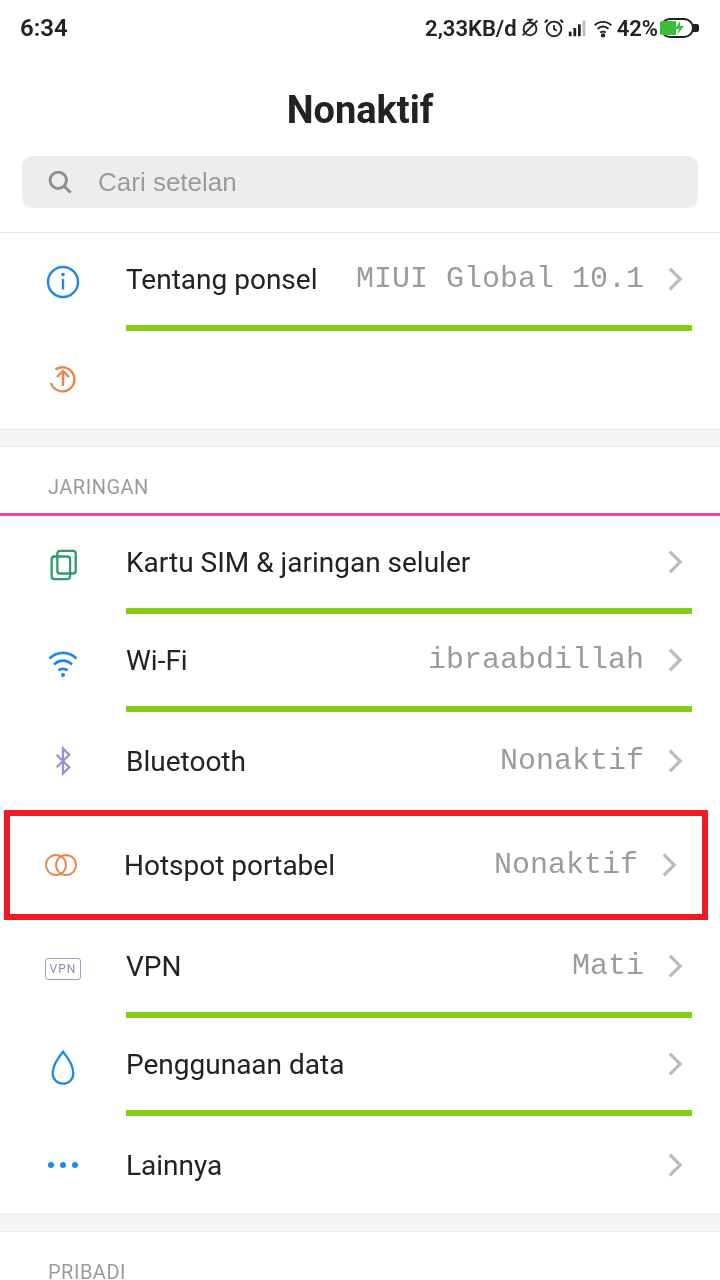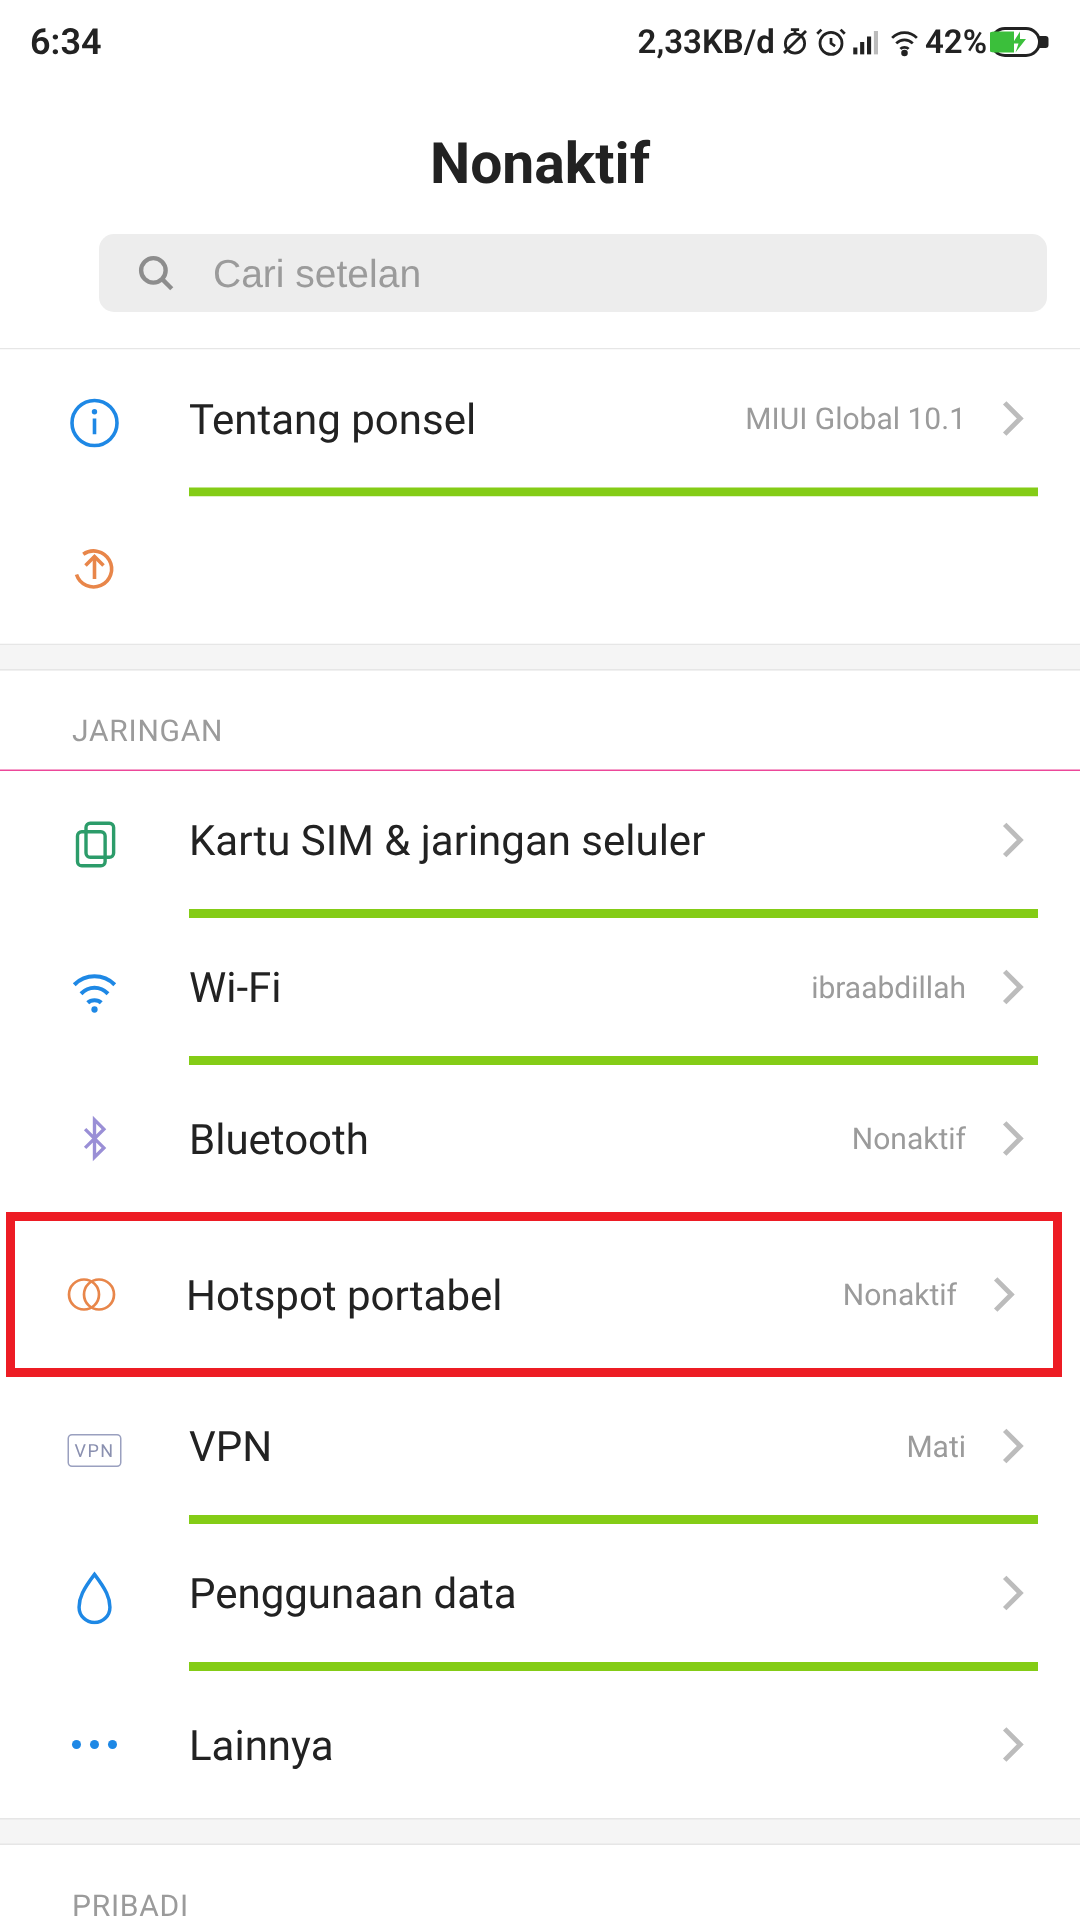--- a/index.html
+++ b/index.html
@@ -6,34 +6,34 @@
   html, body { width: 720px; height: 1280px; font-family: -apple-system, Roboto, "Helvetica Neue", Arial, sans-serif; background: #fff; color: #222; overflow: hidden; }
   .statusbar { display: flex; align-items: center; justify-content: space-between; padding: 8px 20px 0 20px; height: 48px; font-size: 24px; font-weight: 600; }
   .status-left { }
   .status-right { display: flex; align-items: center; gap: 2px; font-size: 22px; }
   .status-right .txt { font-size: 22px; }
 
   .header { text-align: center; padding: 40px 0 24px 0; }
   .header h1 { font-size: 38px; font-weight: 700; color: #222; }
 
   .searchwrap { padding: 0 22px 24px 22px; }
-  .searchbox { display: flex; align-items: center; background: #ededed; border-radius: 10px; height: 52px; padding: 0 24px; gap: 24px; margin-left: 44px; }
+  .searchbox { display: flex; align-items: center; background: #ededed; border-radius: 10px; height: 52px; padding: 0 24px; gap: 24px; }
   .searchbox input { border: none; background: transparent; font-size: 26px; color: #9b9b9b; outline: none; flex: 1; }
   .searchbox input::placeholder { color: #9b9b9b; }
   .section-gap { height: 18px; background: #f5f5f5; border-top: 1px solid #e6e6e6; border-bottom: 1px solid #e6e6e6; }
   .bottom-border-full { border-bottom: 1px solid #e6e6e6; }
 
-  .section-header { font-size: 20px; color: #9b9b9b; padding: 28px 48px 14px 48px; border-bottom: 1px solid #ec4899; letter-spacing: 0.5px; }
+  .section-header { font-size: 20px; color: #9b9b9b; padding: 28px 48px 14px 48px; border-bottom: 3px solid #ec4899; letter-spacing: 0.5px; }
 
   .row { display: flex; align-items: center; height: 98px; padding-left: 40px; padding-right: 28px; gap: 40px; position: relative; background: #fff; }
   .row .iconcell { width: 46px; display: flex; align-items: center; justify-content: center; flex-shrink: 0; }
   .row .body { flex: 1; display: flex; align-items: center; justify-content: space-between; height: 100%; border-bottom: 6px solid #84cc16; padding-right: 4px; gap: 16px; }
   .row .body.noborder { border-bottom: none; }
   .row .label { font-size: 28px; color: #222; }
-  .row .value { font-size: 20px; color: #9b9b9b; margin-right: 18px; white-space: nowrap; }
+  .row .value { font-size: 30px; color: #9b9b9b; margin-right: 18px; white-space: nowrap; font-family: Liberation Mono, monospace; }
   .row .chev { width: 26px; display:flex; align-items:center; justify-content:center; }
   .row .right { display:flex; align-items:center; }
 
   .highlight-box { border: 6px solid #ed1c24; margin-left: 4px; margin-right: 12px; }
   .highlight-box .row { padding-left: 28px; padding-right: 16px; }
 
   .vpn-badge { border: 1px solid #9aa0bf; color: #8a90b0; font-size: 12px; padding: 3px 4px; border-radius: 3px; letter-spacing: 1px; }
 
   svg { display:block; }
 </style>

